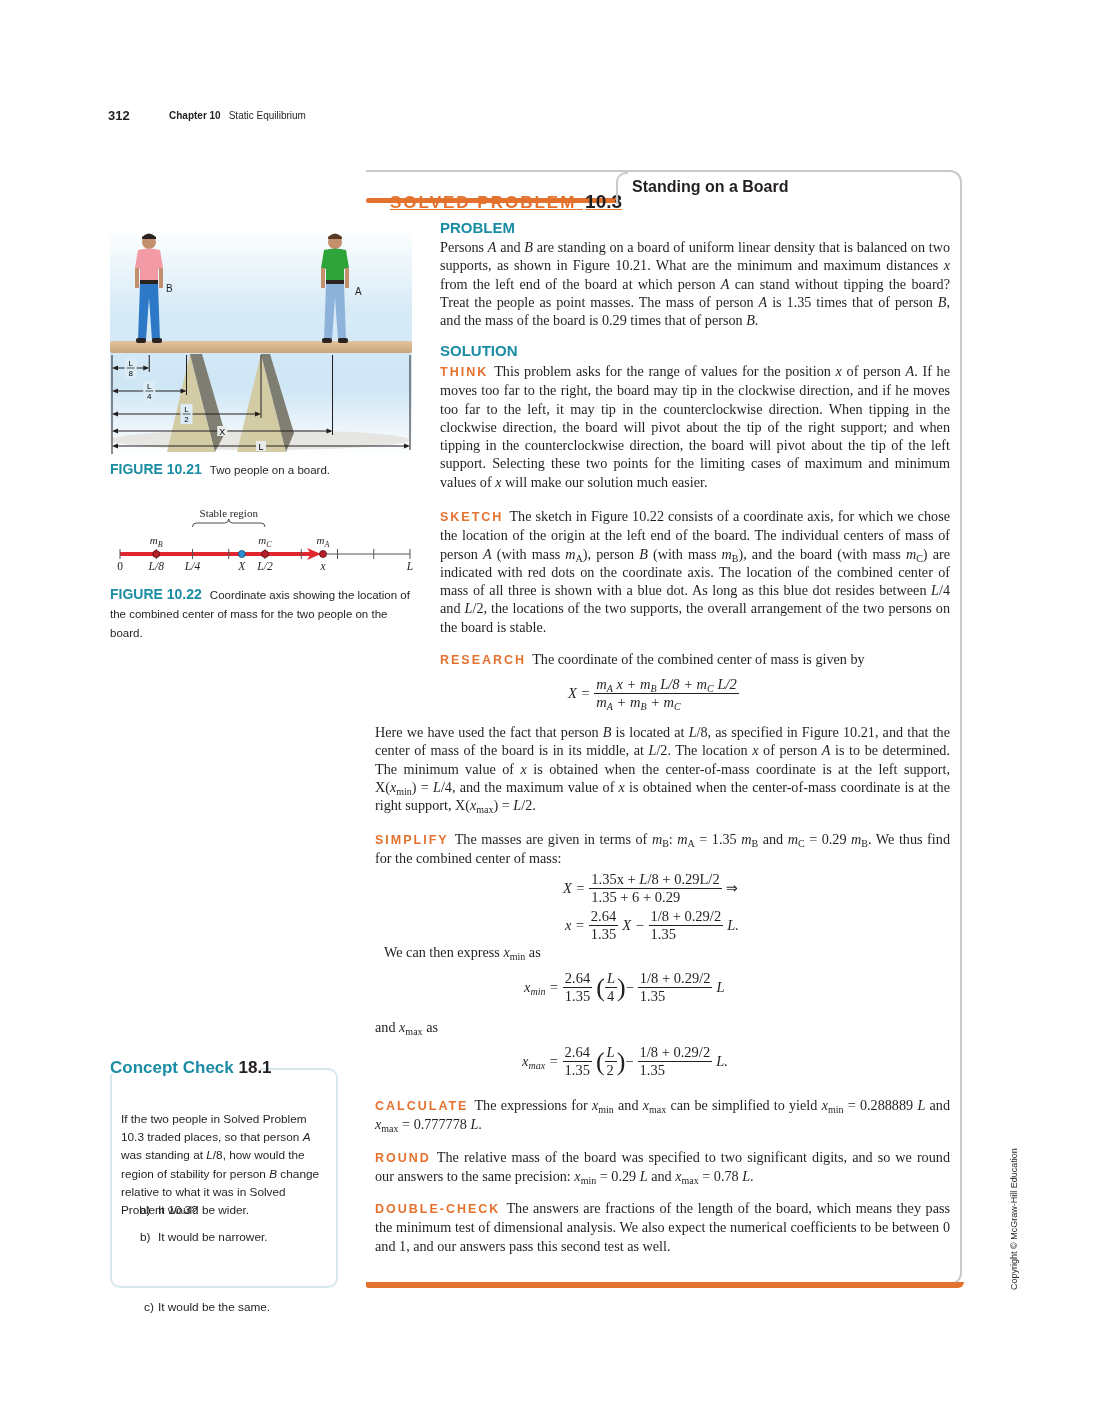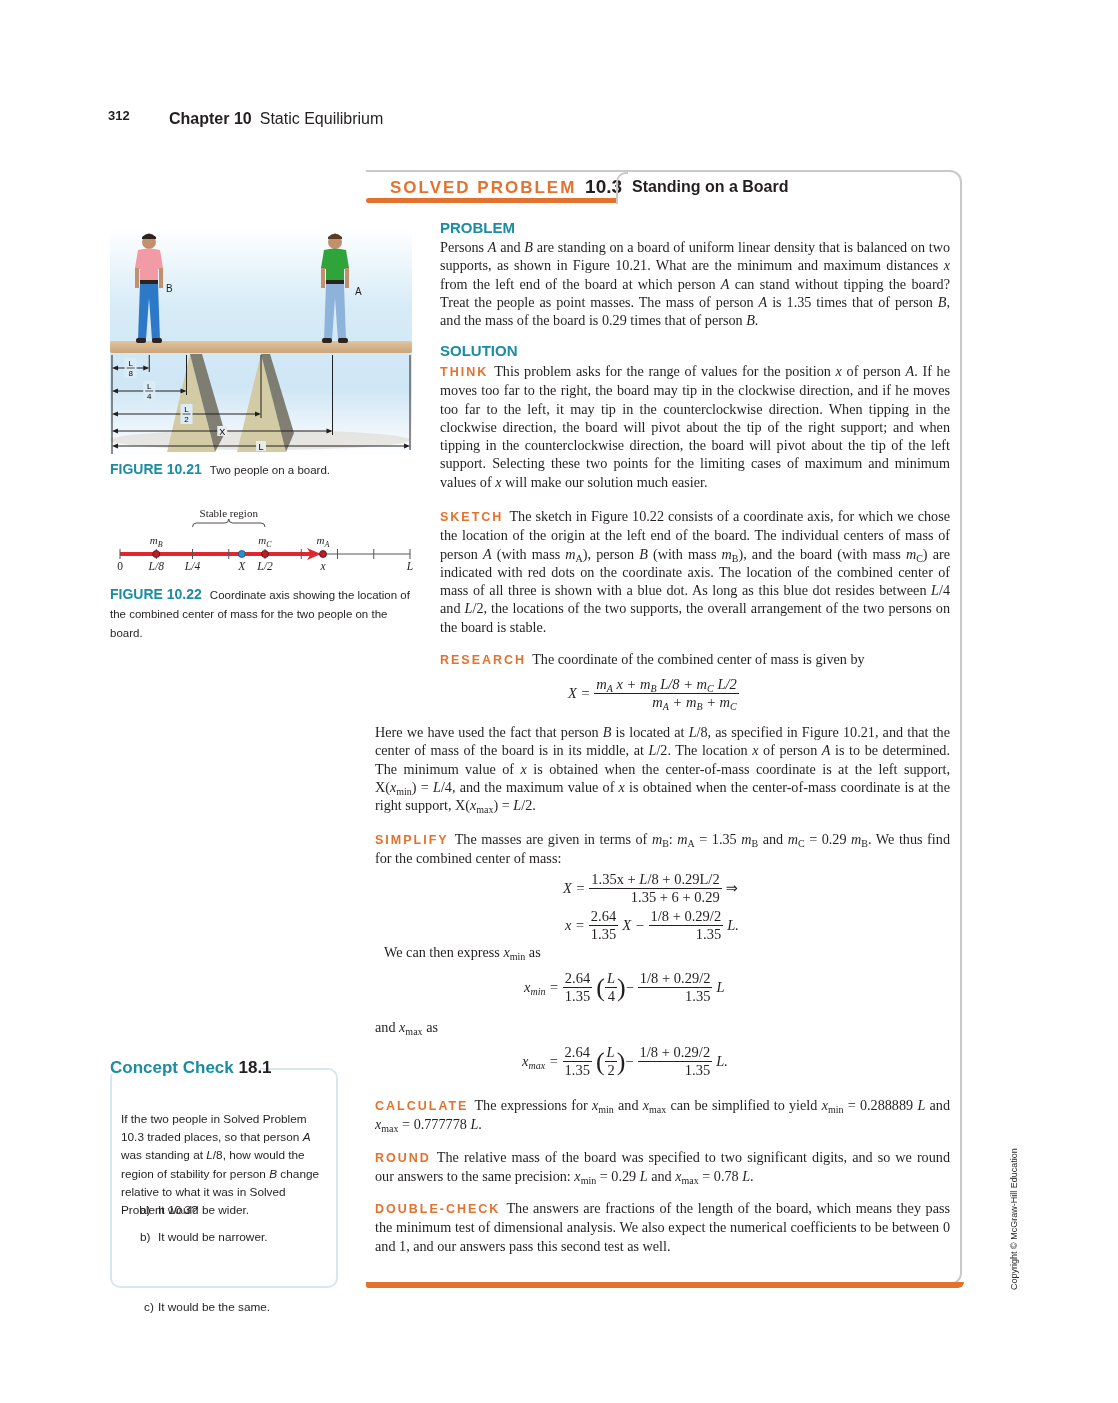--- a/index.html
+++ b/index.html
@@ -2,41 +2,41 @@
 <html><head>
 <meta charset="utf-8">
 <style>
   html, body { margin:0; padding:0; }
   body { width:1118px; height:1403px; background:#ffffff; position:relative; overflow:hidden;
          font-family:"Liberation Serif", serif; color:#231f20; }
   .abs { position:absolute; }
 
   
   #pg-num { left:108px; top:108px; font-size:13px; font-weight:bold; font-family:"Liberation Sans", sans-serif; }
-  #pg-chap { left:169px; top:110px; font-size:16px; font-family:"Liberation Sans", sans-serif; }
+  #pg-chap { left:169px; top:110px; font-size:10px; font-family:"Liberation Sans", sans-serif; }
   #pg-chap b { font-weight:bold; margin-right:8px; }
 
   
   #sp-box { left:366px; top:170px; width:596px; height:1115px; border:2px solid #c9c9c9; border-left:none;
             border-radius:0 12px 12px 0; box-sizing:border-box; }
   #sp-bottom-bar { left:366px; top:1282px; width:598px; height:6px; background:#e4722f; border-radius:0 0 8px 3px; }
   #sp-title-underline { left:366px; top:198px; width:250px; height:5px; background:#e4722f; border-radius:3px 0 0 3px; }
-  #sp-title { left:390px; top:176px; font-family:"Liberation Sans", sans-serif; font-size:17px; font-weight:bold; color:#e4722f; letter-spacing:2px; }
+  #sp-title { left:390px; top:191px; font-family:"Liberation Sans", sans-serif; font-size:17px; font-weight:bold; color:#e4722f; letter-spacing:2px;text-decoration:underline; }
   #sp-title span.num { color:#231f20; letter-spacing:0; font-size:19px; margin-left:2px; }
   #sp-sep { left:616px; top:172px; width:12px; height:32px; border-left:2px solid #c9c9c9; border-top:2px solid #c9c9c9; border-radius:10px 0 0 0; box-sizing:border-box; }
   #sp-subtitle { left:632px; top:178px; font-family:"Liberation Sans", sans-serif; font-size:16px; font-weight:bold; color:#231f20; }
 
   .sec-head { font-family:"Liberation Sans", sans-serif; font-weight:bold; color:#1a8ca3; font-size:15px; }
   .step { font-family:"Liberation Sans", sans-serif; font-weight:bold; color:#e4722f; font-size:12.5px; letter-spacing:2px; margin-right:6px; }
   .para { font-size:14.2px; line-height:18.3px; text-align:justify; }
   .para i, .eq i { font-style:italic; }
   sub { font-size:10px; vertical-align:-3px; line-height:0; }
 
   .eq { font-size:14.5px; display:flex; align-items:center; }
-  .frac { display:inline-flex; flex-direction:column; align-items:flex-end; margin:0 4px; }
+  .frac { display:inline-flex; flex-direction:column; align-items:flex-start; margin:0 4px; }
   .frac .n { border-bottom:1px solid #231f20; padding:0 2px; line-height:17px; }
   .frac .d { line-height:17px; padding:0 2px; }
   .paren { font-size:26px; font-weight:lighter; line-height:1; }
 
   
   #fig1 { left:110px; top:228px; width:302px; height:228px; }
   .cap-label { font-family:"Liberation Sans", sans-serif; color:#1a8ca3; font-weight:bold; font-size:14px; }
   .cap-text { font-family:"Liberation Sans", sans-serif; font-size:11.5px; }
   #fig1-cap { left:110px; top:460px; }
   #fig2 { left:108px; top:505px; width:310px; height:78px; }

